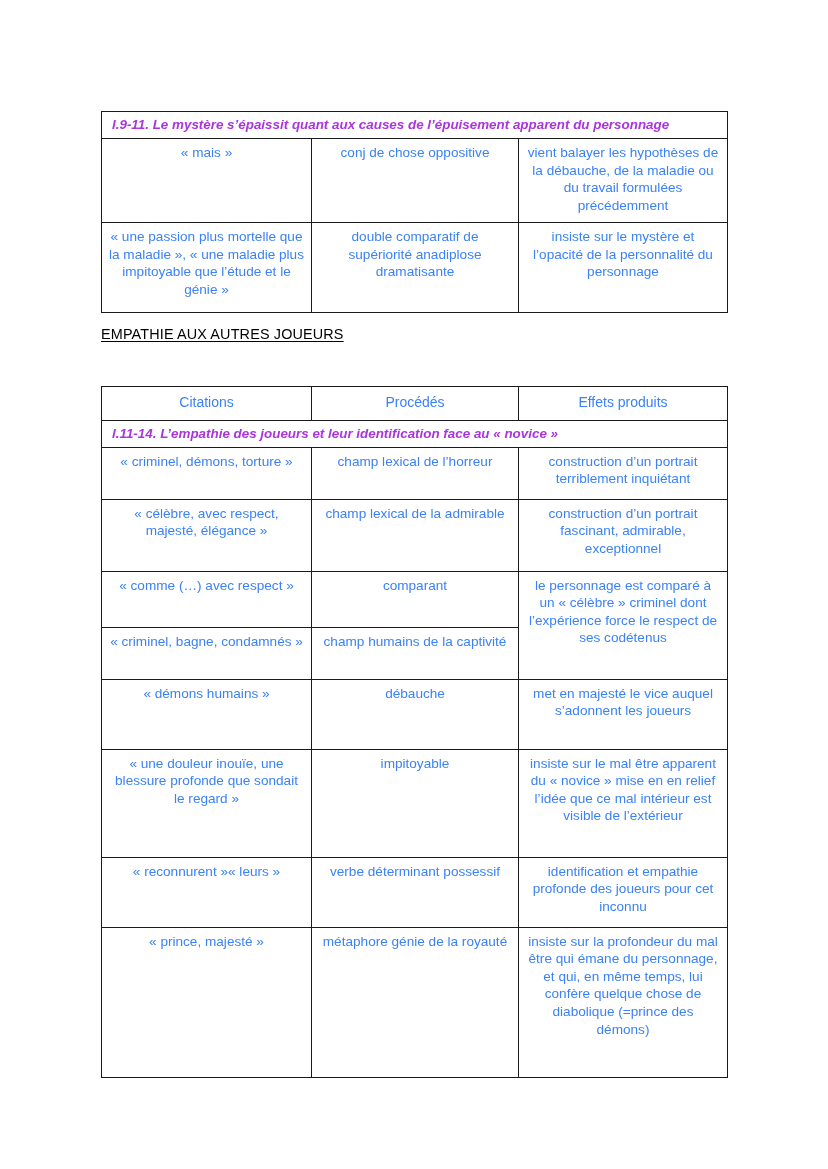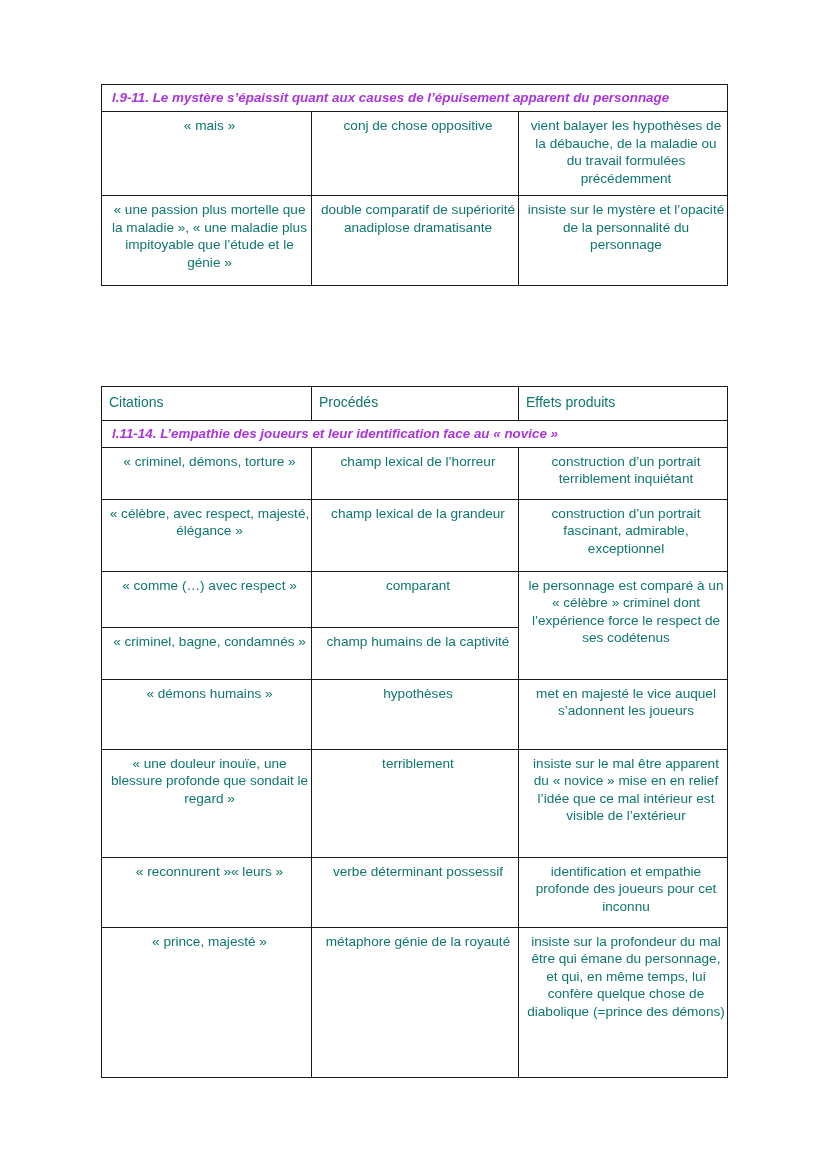--- a/index.html
+++ b/index.html
@@ -26,51 +26,51 @@
 
   
   .doc-table {
     position: absolute;
     left: 101px;
     width: 626px;
     border-collapse: collapse;
     table-layout: fixed;
     background: #fff;
   }
-  #table-1 { top: 84px; }
+  #table-1 { top: 111px; }
   #table-2 { top: 386px; }
 
   .doc-table td, .doc-table th {
     border: 1.6px solid #1a1a1a;
     font-size: 13.6px;
     line-height: 17.6px;
     text-align: center;
     vertical-align: top;
-    padding: 5px 1px 6px 7px;
+    padding: 5px 7px 6px 7px;
     font-weight: normal;
-    color: #0f766e;
+    color: #3b82f6;
   }
 
   col.c1 { width: 210px; }
   col.c2 { width: 207px; }
   col.c3 { width: 209px; }
 
   
   .band td {
     color: #aa34dd;
     font-style: italic;
     font-weight: bold;
     text-align: left;
     font-size: 13.4px;
     padding: 4px 4px 5px 10px;
     line-height: 17px;
   }
 
   .hdr td {
-    text-align: left;
+    text-align: center;
     padding-top: 7px;
     padding-bottom: 8px;
     font-size: 14px;
   }
 
   
   #section-heading {
     position: absolute;
     left: 101px;
     top: 323px;
@@ -108,20 +108,21 @@
       </tr>
       <tr>
         <td style="height:78px">« une passion plus mortelle que la maladie », « une maladie plus impitoyable que l’étude et le génie »</td>
         <td>double comparatif de supériorité anadiplose dramatisante</td>
         <td>insiste sur le mystère et l’opacité de la personnalité du personnage</td>
       </tr>
     </tbody>
   </table>
 
   <div id="section-heading">
+    <span class="h-line u">EMPATHIE AUX AUTRES JOUEURS</span>
   </div>
 
   <table class="doc-table" id="table-2">
     <colgroup>
         <col class="c1">
         <col class="c2">
         <col class="c3">
       </colgroup>
     <tbody>
       <tr class="hdr">
@@ -134,44 +135,44 @@
       </tr>
 
       <tr>
         <td style="height:40px">« criminel, démons, torture »</td>
         <td>champ lexical de l’horreur</td>
         <td>construction d’un portrait terriblement inquiétant</td>
       </tr>
 
       <tr>
         <td style="height:60px">« célèbre, avec respect, majesté, élégance »</td>
-        <td>champ lexical de la grandeur</td>
+        <td>champ lexical de la admirable</td>
         <td>construction d’un portrait fascinant, admirable, exceptionnel</td>
       </tr>
 
       <tr>
         <td style="height:44px">« comme (…) avec respect »</td>
         <td>comparant</td>
         <td rowspan="2">le personnage est comparé à un « célèbre » criminel dont l’expérience force le respect de ses codétenus</td>
       </tr>
 
       <tr>
         <td style="height:40px">« criminel, bagne, condamnés »</td>
         <td>champ humains de la captivité</td>
       </tr>
 
       <tr>
         <td style="height:58px">« démons humains »</td>
-        <td>hypothèses</td>
+        <td>débauche</td>
         <td>met en majesté le vice auquel s’adonnent les joueurs</td>
       </tr>
 
       <tr>
         <td style="height:96px">« une douleur inouïe, une blessure profonde que sondait le regard »</td>
-        <td>terriblement</td>
+        <td>impitoyable</td>
         <td>insiste sur le mal être apparent du « novice » mise en en relief l’idée que ce mal intérieur est visible de l’extérieur</td>
       </tr>
 
       <tr>
         <td style="height:58px">« reconnurent »« leurs »</td>
         <td>verbe déterminant possessif</td>
         <td>identification et empathie profonde des joueurs pour cet inconnu</td>
       </tr>
 
       <tr>

